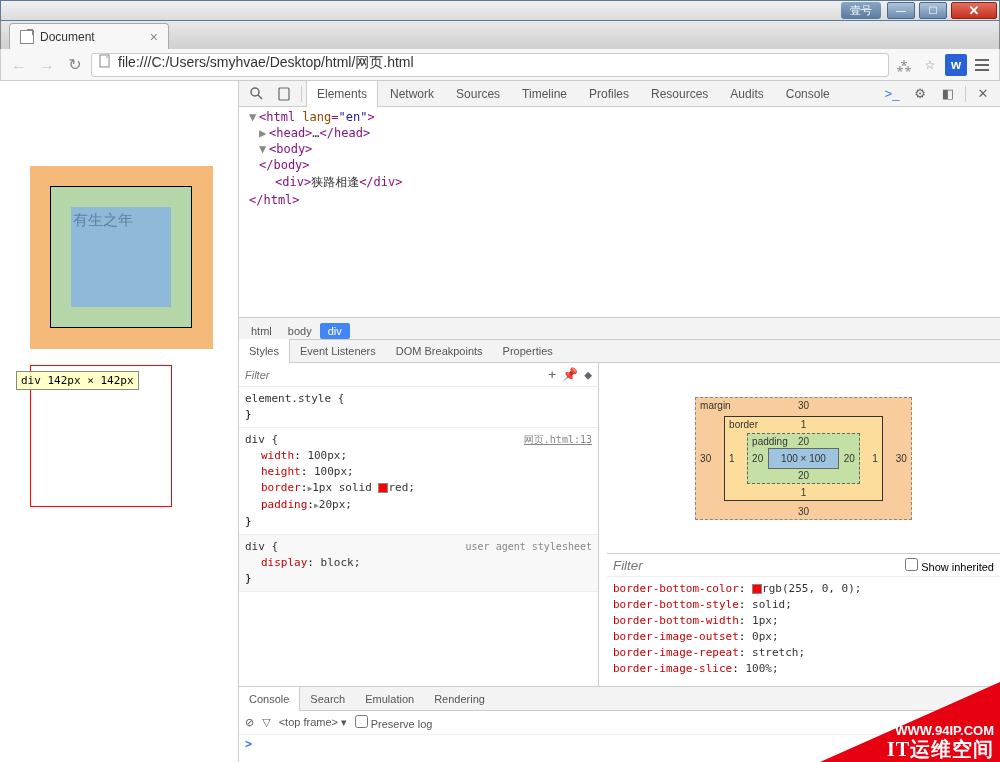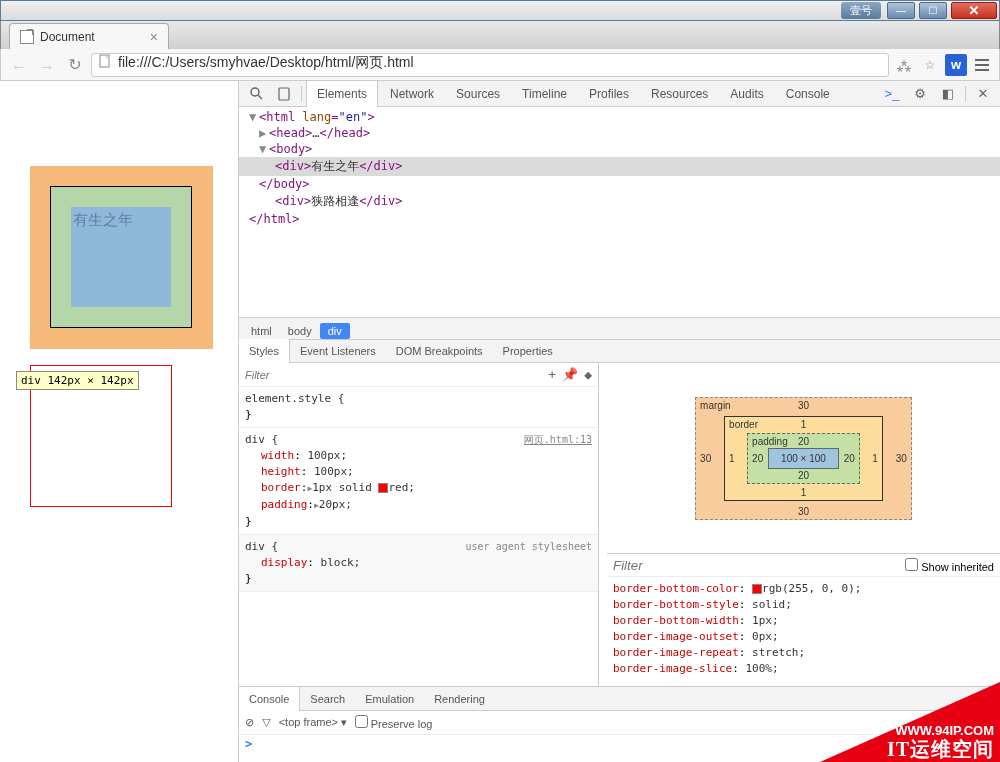--- a/index.html
+++ b/index.html
@@ -215,21 +215,20 @@
         <div class="dt-icon">◧</div>
         <div class="dt-sep"></div>
         <div class="dt-icon">✕</div>
       </div>
     </div>
 
     <div class="elements-panel">
       <div class="dom-line"><span class="arrow">▼</span><span class="tag">&lt;html </span><span class="attr">lang</span>=<span class="attrval">"en"</span><span class="tag">&gt;</span></div>
       <div class="dom-line indent1"><span class="arrow">▶</span><span class="tag">&lt;head&gt;</span><span class="txt">…</span><span class="tag">&lt;/head&gt;</span></div>
       <div class="dom-line indent1"><span class="arrow">▼</span><span class="tag">&lt;body&gt;</span></div>
-      <div class="dom-line indent2 selected"><span class="tag">&lt;div&gt;</span><span class="txt">有生之年</span><span class="tag">&lt;/div&gt;</span></div>
       <div class="dom-line indent1"><span class="tag">&lt;/body&gt;</span></div>
       <div class="dom-line indent2"><span class="tag">&lt;div&gt;</span><span class="txt">狭路相逢</span><span class="tag">&lt;/div&gt;</span></div>
       <div class="dom-line"><span class="tag">&lt;/html&gt;</span></div>
     </div>
 
     <div class="breadcrumb">
       <span class="bc-item">html</span>
       <span class="bc-item">body</span>
       <span class="bc-item active">div</span>
     </div>

